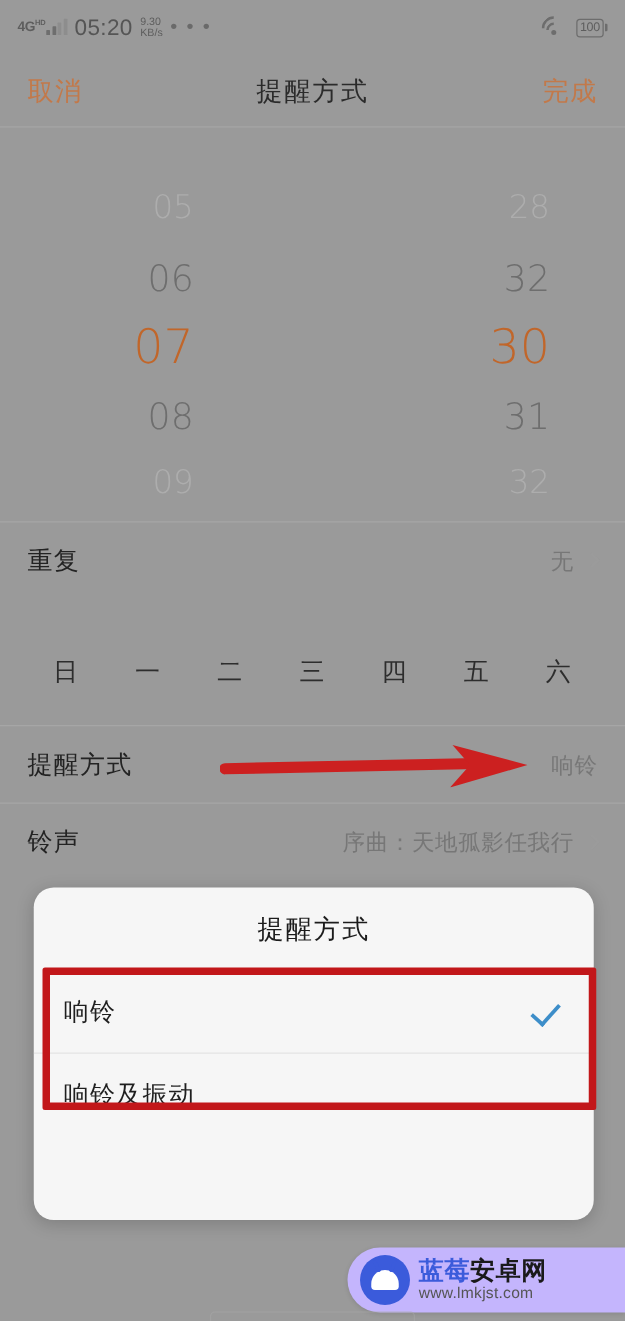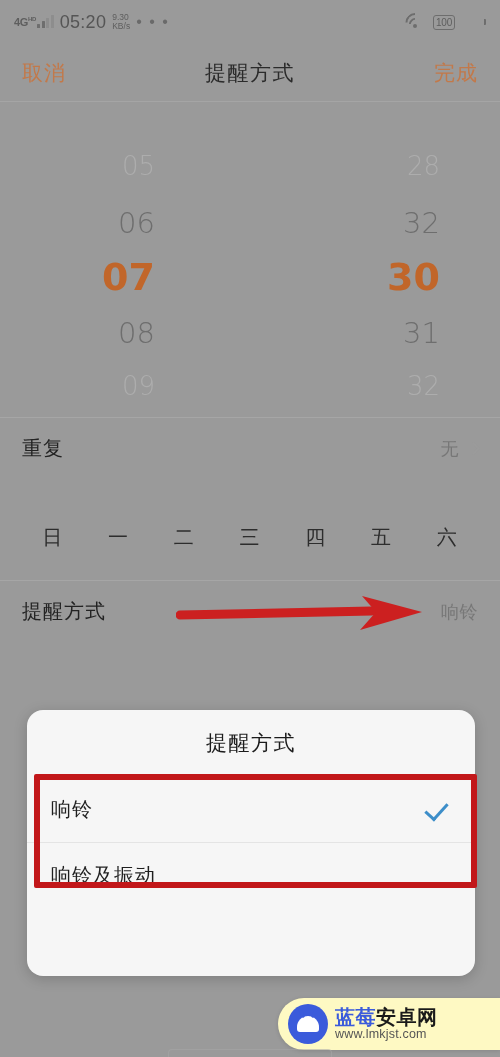--- a/index.html
+++ b/index.html
@@ -41,21 +41,21 @@
   .wifi { position: relative; width: 19px; height: 14px; }
   .wifi span {
     position: absolute; left: 50%; bottom: 0; transform: translateX(-50%);
     border: 2px solid #6d6d6d; border-radius: 50%;
     border-bottom-color: transparent; border-left-color: transparent; border-right-color: transparent;
   }
   .wifi .a { width: 19px; height: 19px; transform: translateX(-50%) rotate(-45deg); bottom: -3px;}
   .wifi .b { width: 12px; height: 12px; transform: translateX(-50%) rotate(-45deg); bottom: -1px;}
   .wifi .c { width: 4px; height: 4px; background:#6d6d6d; border-radius:50%; border:none; bottom: 1px;}
   .battery {
-    display: flex; align-items: center; gap: 28px;
+    display: flex; align-items: center;
   }
   .batt-body {
     border: 1.5px solid #6d6d6d; border-radius: 3px;
     padding: 0 2px; font-size: 10px; color: #5e5e5e; line-height: 13px;
     letter-spacing: -0.2px;
   }
   .batt-cap { width: 2px; height: 6px; background: #6d6d6d; border-radius: 0 1px 1px 0; margin-left:1px;}
 
   
   #header {
@@ -81,21 +81,21 @@
     font-family: "DejaVu Sans", sans-serif;
     font-weight: 300;
   }
   .tp-col.hours .tp-item { padding-right: 95px; }
   .tp-col.minutes .tp-item { padding-right: 60px; }
   .tp-far  { font-size: 26px; color: #adadad; }
   .tp-near { font-size: 29px; color: #6e6e6e; }
   .tp-sel  { font-size: 38px; color: #c1662a; }
   .r0 { top: 48px; }
   .r1 { top: 103px; }
-  .r2 { top: 152px; font-weight: bold; }
+  .r2 { top: 152px; }
   .r3 { top: 213px; }
   .r4 { top: 268px; }
 
   
   .row {
     position: absolute; left: 0; width: 500px;
     display: flex; align-items: center;
     padding: 0 22px;
     border-top: 1px solid #a6a6a6;
   }
@@ -161,21 +161,21 @@
     width: 443px; height: 114px;
     border: 6px solid #c2171a;
     border-radius: 2px;
     pointer-events: none;
   }
 
   
   #watermark {
     position: absolute; right: 0px; top: 998px;
     height: 52px; width: 222px;
-    background: #fef9c3;
+    background: #c4b5fd;
     border-radius: 26px 0 0 26px;
     display: flex; align-items: center;
     padding-left: 10px; gap: 7px;
     box-shadow: 0 1px 4px rgba(0,0,0,.12);
   }
   .wm-logo {
     width: 40px; height: 40px; border-radius: 50%;
     background: #3b5bdb; position: relative; flex: none;
   }
   .wm-logo .eye { position: absolute; width: 4px; height: 4px; background:#fff; border-radius:50%; top: 19px;}
@@ -278,20 +278,25 @@
     <span class="wd">四</span>
     <span class="wd">五</span>
     <span class="wd">六</span>
   </div>
 
   <div class="row" id="row-alert">
     <span class="row-label">提醒方式</span>
     <span class="row-value">响铃</span>
   </div>
 
+  <div class="row" id="row-ringtone">
+    <span class="row-label">铃声</span>
+    <span class="row-value">序曲：天地孤影任我行</span>
+    <span class="chev"></span>
+  </div>
 
   <svg id="annotation-arrow" viewBox="0 0 246 34">
     <line x1="4" y1="19" x2="196" y2="15" stroke="#cc2020" stroke-width="9" stroke-linecap="round"></line>
     <polygon points="186,0 246,16 184,34 200,16" fill="#cc2020"></polygon>
   </svg>
 
   <div id="dialog">
     <div id="dialog-title">提醒方式</div>
     <div class="opt first">
       <span>响铃</span>

